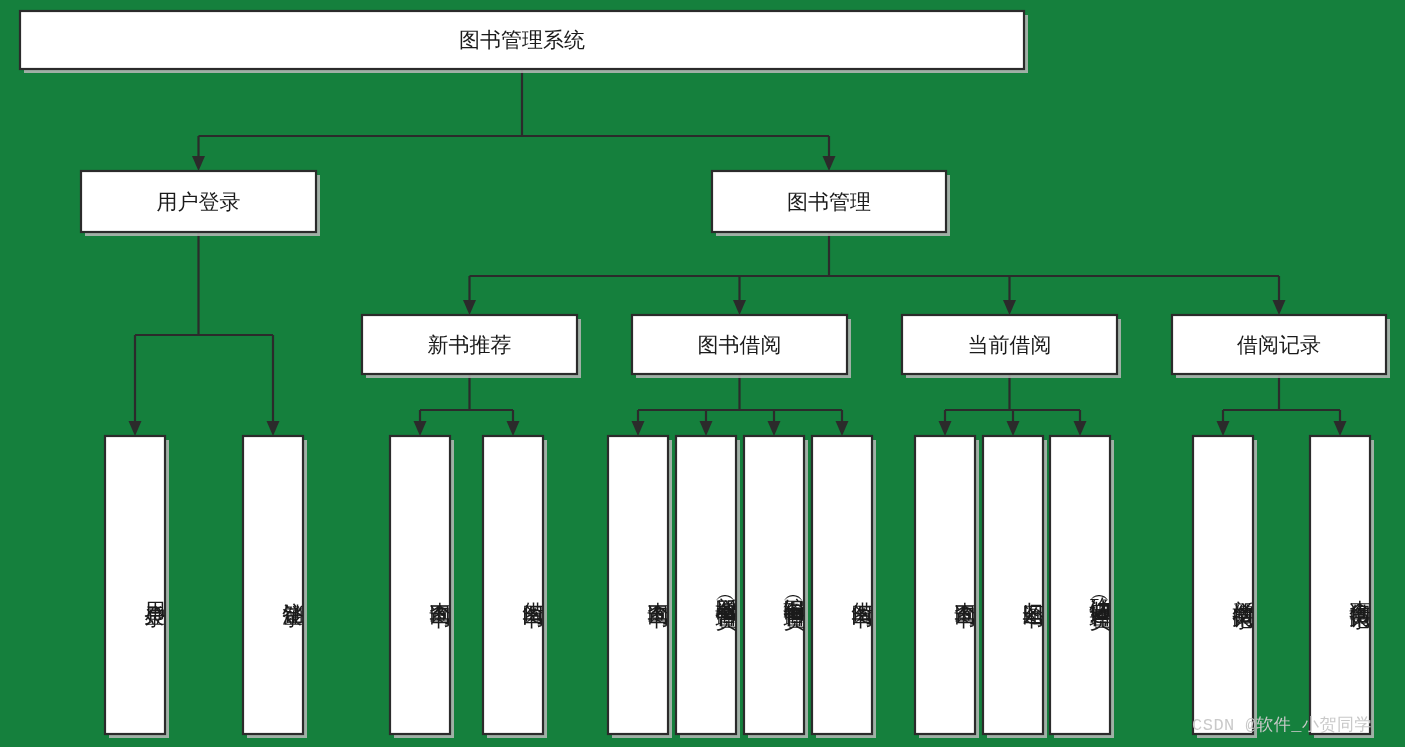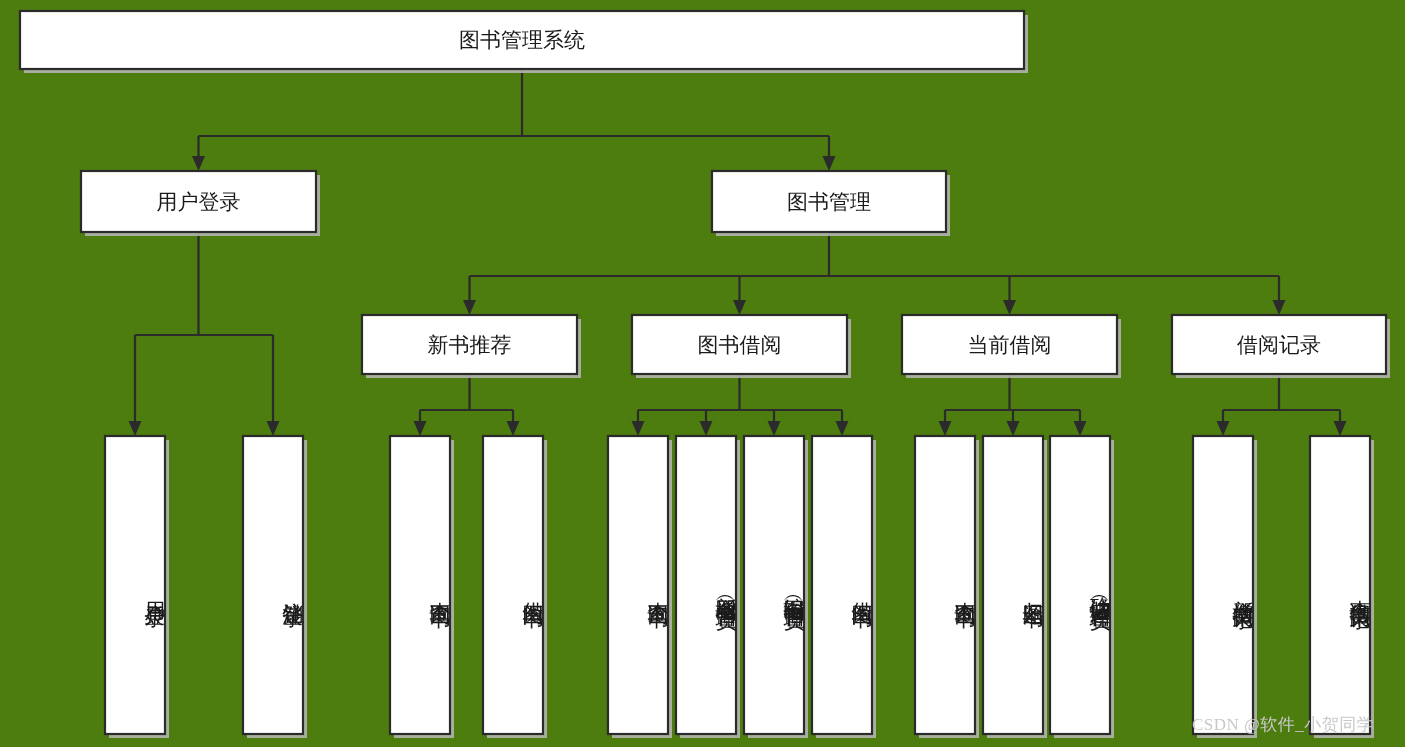--- a/index.html
+++ b/index.html
@@ -11,21 +11,21 @@
   body {
     width: 1405px;
     height: 747px;
     font-family: "DejaVu Sans", "Liberation Sans", sans-serif;
     overflow: hidden;
   }
   #diagram-root {
     position: relative;
     width: 1405px;
     height: 747px;
-    background: #4d7c0f;
+    background: #15803d;
     text-align: center;
   }
   svg#flow-svg {
     position: absolute;
     left: 0;
     top: 0;
     width: 1405px;
     height: 747px;
     display: block;
   }
@@ -69,21 +69,21 @@
     white-space: nowrap;
     display: flex;
     align-items: flex-start;
     justify-content: center;
     pointer-events: none;
   }
   .watermark {
     position: absolute;
     left: 1192px;
     top: 713px;
-    font-family: Liberation Serif, serif;
+    font-family: Liberation Mono, monospace;
     font-size: 17px;
     color: #c9c9c9;
     white-space: nowrap;
     letter-spacing: 0.5px;
   }
 </style>
 </head>
 <body>
 
 <div id="diagram-root">

